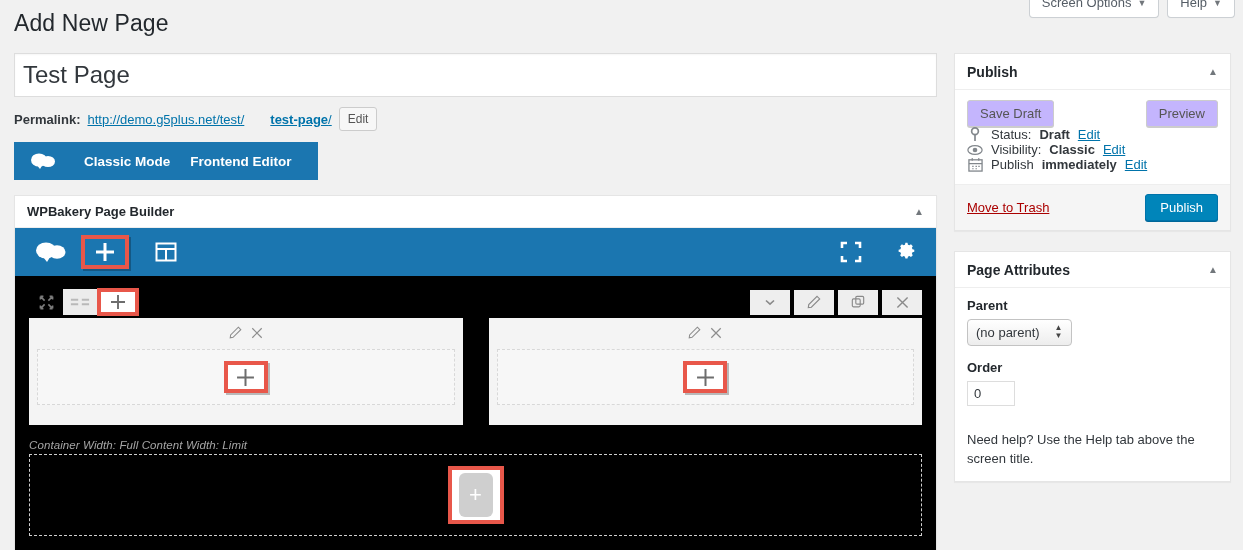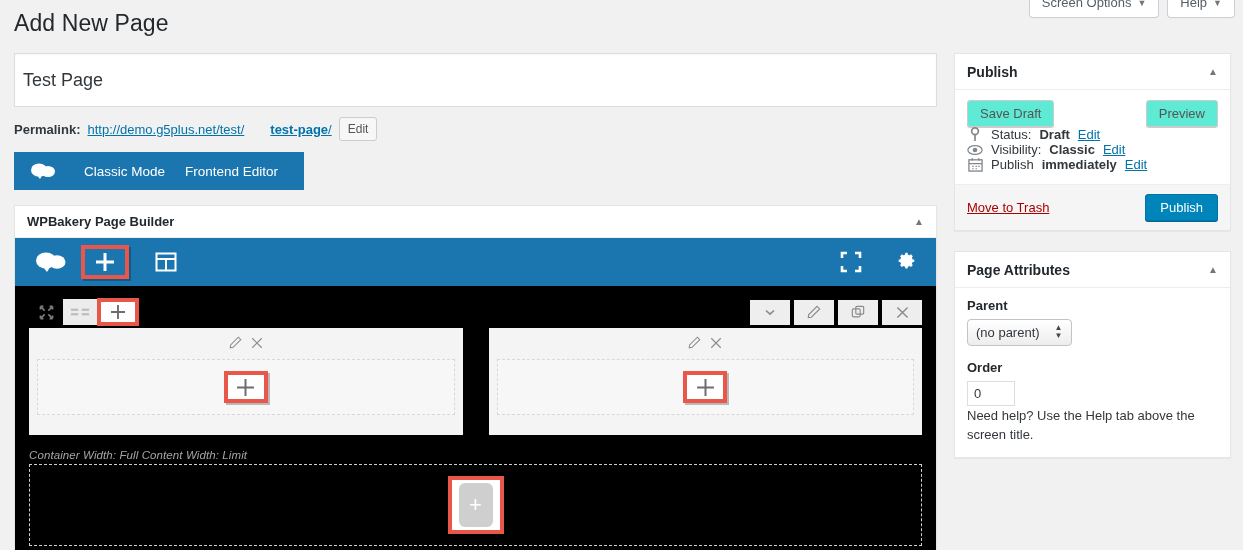--- a/index.html
+++ b/index.html
@@ -33,23 +33,23 @@
     position: absolute; left: 14px; top: 10px;
     font-size: 23px; font-weight: 400; color: #23282d;
     letter-spacing: .1px;
   }
 
   .col-main { position: absolute; left: 14px; top: 53px; width: 923px; }
   .col-side { position: absolute; left: 954px; top: 53px; width: 277px; }
 
   
   .title-input {
-    width: 100%; height: 54px;
+    width: 100%; height: 44px;
     border: 1px solid #ddd; background: #fff;
-    font-size: 18px; color: #32373c;
+    font-size: 24px; color: #32373c;
     padding: 3px 8px; outline: none;
     font-family: "Liberation Sans", sans-serif;
     box-shadow: inset 0 1px 2px rgba(0,0,0,.04);
   }
 
   
   .permalink-row {
     display: flex; align-items: center; gap: 7px;
     margin-top: 10px; font-size: 13px; color: #32373c;
   }
@@ -64,21 +64,21 @@
   }
 
   
   .mode-bar {
     margin-top: 11px; height: 38px; background: #1b76b0;
     display: inline-flex; align-items: center; gap: 0;
     padding: 0 16px; min-width: 276px;
   }
   .mode-logo { margin-right: 18px; display:flex; align-items:center; }
   .mode-btn {
-    color: #fff; font-size: 13.5px; font-weight: normal;
+    color: #fff; font-size: 13.5px; font-weight: bold;
     padding: 0 10px; cursor: pointer; white-space: nowrap;
   }
 
   
   .wpb-panel {
     margin-top: 15px; background: #fff;
     border: 1px solid #e5e5e5;
     box-shadow: 0 1px 1px rgba(0,0,0,.04);
   }
   .wpb-panel-head {
@@ -165,21 +165,21 @@
   }
   .box-head {
     height: 36px; display: flex; align-items: center; justify-content: space-between;
     padding: 0 12px; border-bottom: 1px solid #eee;
   }
   .box-title { font-size: 14px; font-weight: bold; color: #23282d; }
   .box-body { padding: 10px 12px 12px 12px; }
 
   .pub-actions { display: flex; justify-content: space-between; align-items: center; }
   .btn-secondary {
-    background: #5eead4; border: 1px solid #ccc; border-radius: 3px;
+    background: #c4b5fd; border: 1px solid #ccc; border-radius: 3px;
     color: #555; font-size: 13px; padding: 5px 12px; cursor: pointer;
     font-family: "Liberation Sans", sans-serif;
     box-shadow: 0 1px 0 #ccc;
   }
   .pub-line {
     display: flex; align-items: center; gap: 8px;
     font-size: 13px; color: #32373c; 
   }
   .pub-line b { font-weight: bold; }
   .lnk { color: #0073aa; text-decoration: underline; cursor: pointer; }
@@ -204,21 +204,21 @@
     background: linear-gradient(#fff,#ededed);
     border: 1px solid #c3c3c3; border-radius: 4px;
     font-size: 13px; color: #32373c; padding: 4px 8px; cursor: pointer;
   }
   .stepper { font-size: 8px; line-height: 1.05; color:#444; display:flex; flex-direction:column; }
   .order-input {
     width: 48px; border: 1px solid #ddd; background: #fff;
     font-size: 13px; padding: 4px 6px; color: #32373c;
     font-family: "Liberation Sans", sans-serif; outline: none;
   }
-  .help-text { font-size: 13px; color: #32373c; line-height: 1.5; margin-top: 0; }
+  .help-text { font-size: 13px; color: #32373c; line-height: 1.5; margin-top: 24px; }
   .mt14 { margin-top: 14px; }
 </style>
 </head>
 <body>
 
 <div class="screen">
 
   <div class="meta-tabs">
     <div class="meta-tab">
       <span>Screen Options</span>

